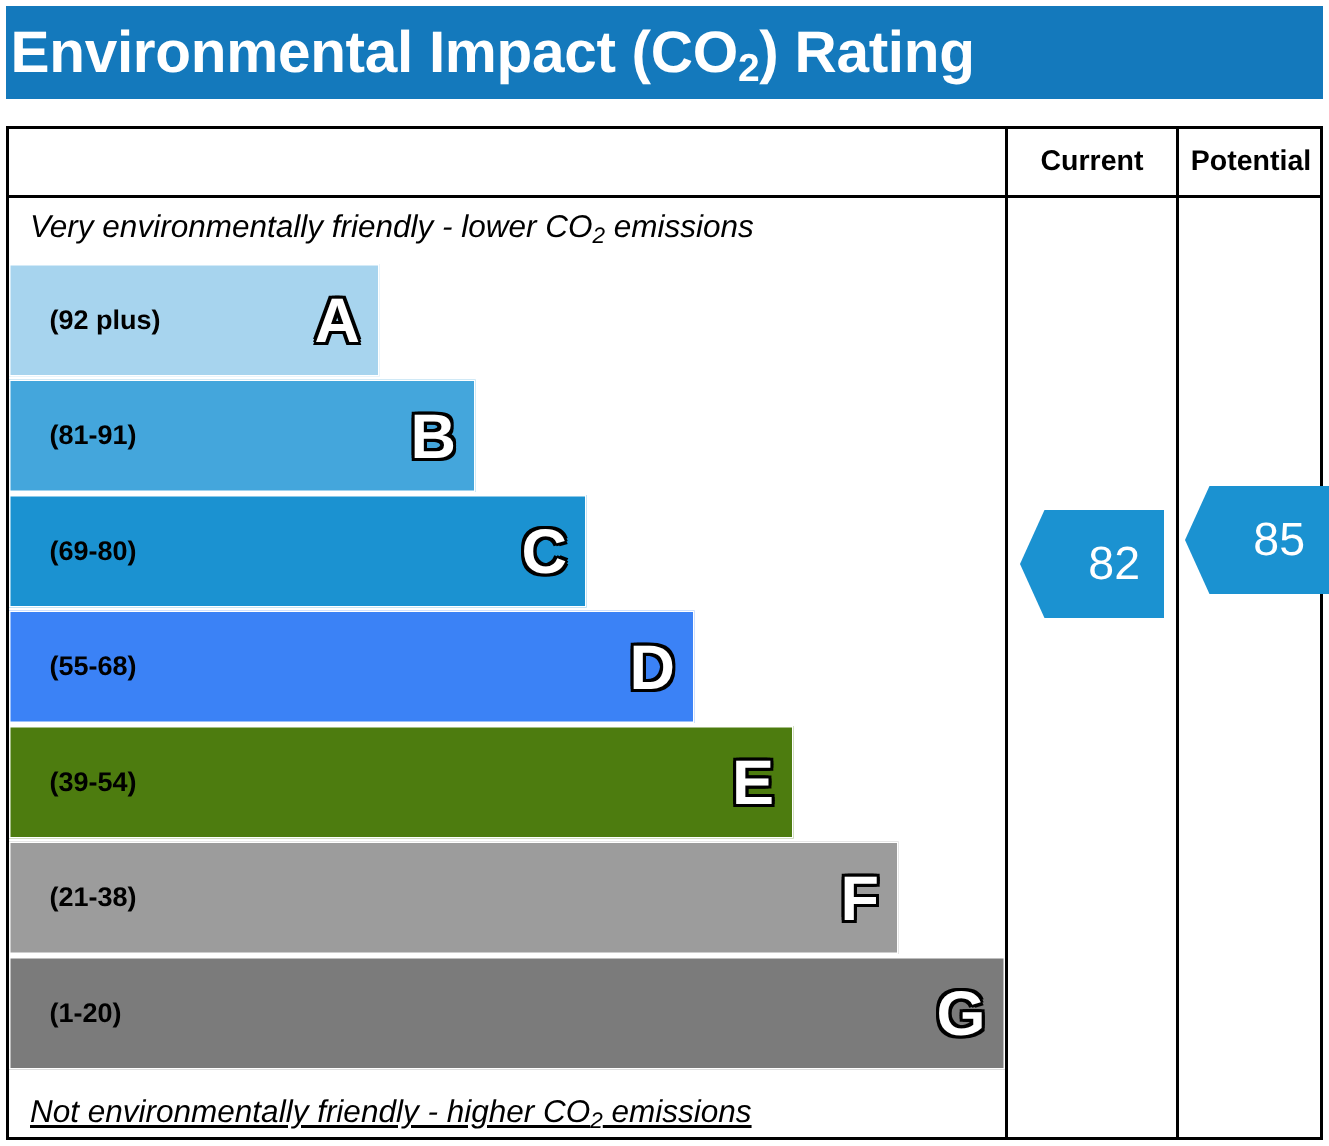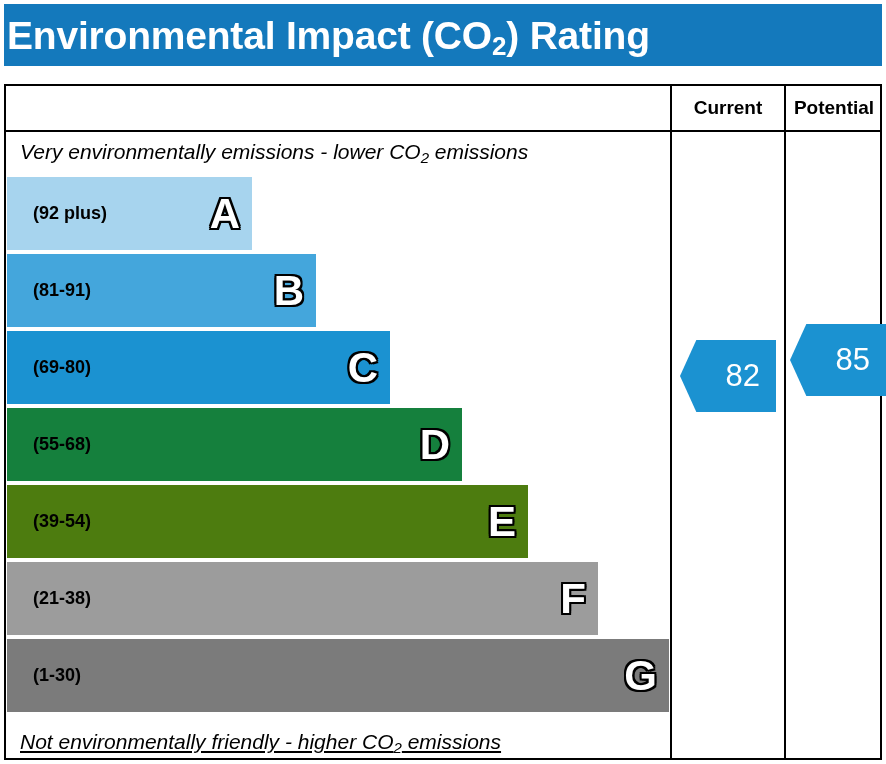--- a/index.html
+++ b/index.html
@@ -200,49 +200,49 @@
 
     <div class="hline"></div>
     <div class="vline v1"></div>
     <div class="vline v2"></div>
 
     <div class="col-head current">Current</div>
     <div class="col-head potential">Potential</div>
 
     <div class="chart-area">
 
-      <div class="note top"><span>Very environmentally emissions - lower CO</span><sub>2</sub><span> emissions</span></div>
+      <div class="note top"><span>Very environmentally friendly - lower CO</span><sub>2</sub><span> emissions</span></div>
 
       <div class="bands">
         <div class="band" style="width:247px;background:#a7d4ee;">
           <span class="range">(92 plus)</span>
           <span class="letter">A</span>
         </div>
         <div class="band" style="width:311px;background:#44a6dc;">
           <span class="range">(81-91)</span>
           <span class="letter">B</span>
         </div>
         <div class="band" style="width:385px;background:#1b92d1;">
           <span class="range">(69-80)</span>
           <span class="letter">C</span>
         </div>
-        <div class="band" style="width:457px;background:#15803d;">
+        <div class="band" style="width:457px;background:#3b82f6;">
           <span class="range">(55-68)</span>
           <span class="letter">D</span>
         </div>
         <div class="band" style="width:523px;background:#4d7c0f;">
           <span class="range">(39-54)</span>
           <span class="letter">E</span>
         </div>
         <div class="band" style="width:593px;background:#9c9c9c;">
           <span class="range">(21-38)</span>
           <span class="letter">F</span>
         </div>
         <div class="band" style="width:664px;background:#7b7b7b;">
-          <span class="range">(1-30)</span>
+          <span class="range">(1-20)</span>
           <span class="letter">G</span>
         </div>
       </div>
 
       <div class="note bottom"><span>Not environmentally friendly - higher CO</span><sub>2</sub><span> emissions</span></div>
     </div>
 
     <div class="marker current">82</div>
     <div class="marker potential">85</div>
 

